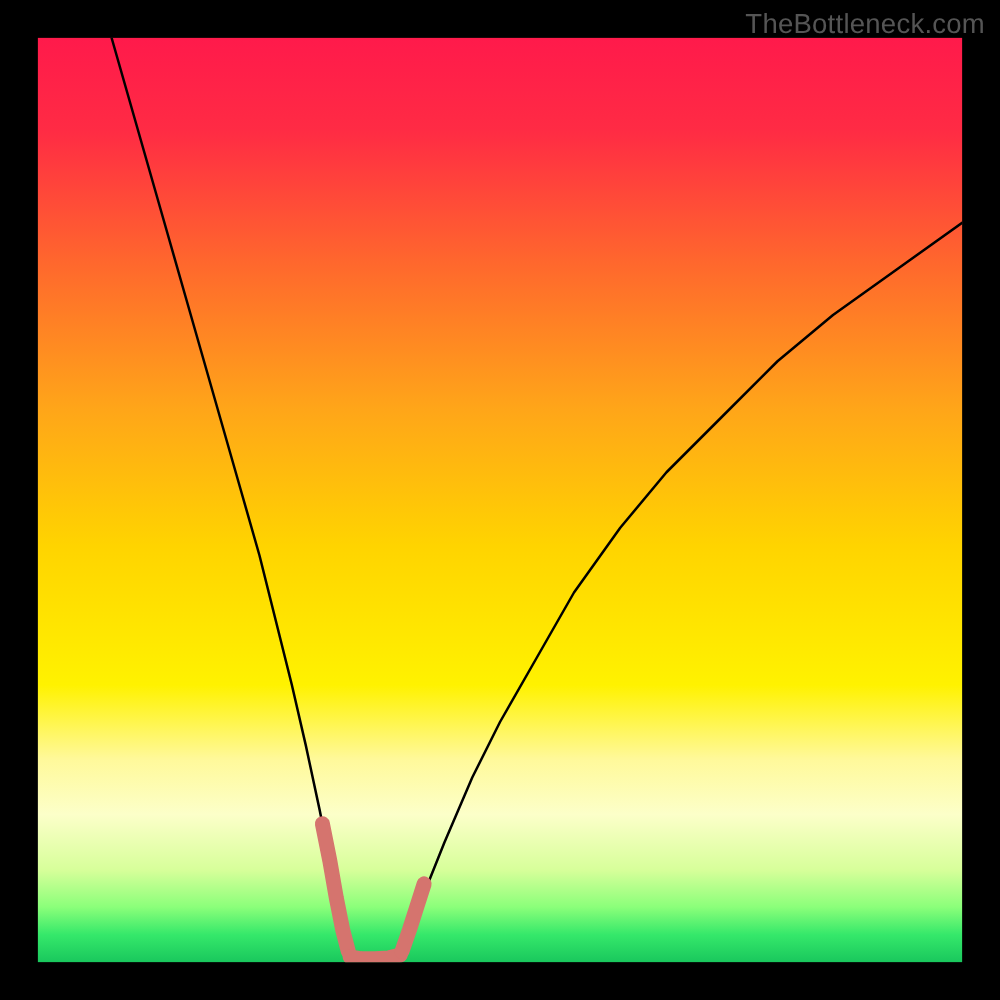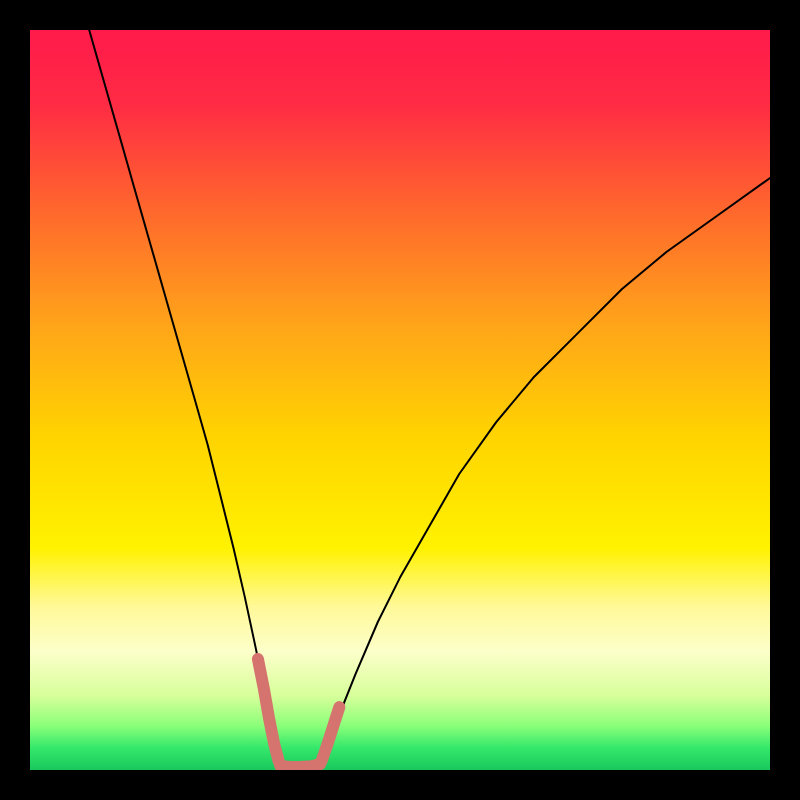--- a/index.html
+++ b/index.html
@@ -61,13 +61,14 @@
       <rect id="bg-rect" x="0" y="0" width="740" height="740" fill="url(#bg-grad)"></rect>
       <g id="series-group">
           <path d="M59.20 0.00 L74.00 51.80 L88.80 103.60 L103.60 155.40 L118.40 207.20 L133.20 259.00 L148.00 310.80 L162.80 362.60 L177.60 414.40 L192.40 473.60 L203.50 518.00 L214.60 566.10 L225.70 617.90 L236.80 673.40 L244.20 710.40 L251.60 736.30" fill="none" stroke="#000000" stroke-width="2" stroke-linecap="round" stroke-linejoin="round"></path>
           <path d="M288.60 736.30 L299.70 710.40 L310.80 680.80 L325.60 643.80 L347.80 592.00 L370.00 547.60 L399.60 495.80 L429.20 444.00 L466.20 392.20 L503.20 347.80 L547.60 303.40 L592.00 259.00 L636.40 222.00 L688.20 185.00 L740.00 148.00" fill="none" stroke="#000000" stroke-width="2" stroke-linecap="round" stroke-linejoin="round"></path>
           <path d="M227.92 629.00 L233.84 658.60 L239.02 688.20 L244.20 714.10 L248.64 731.12" fill="none" stroke="#d5746e" stroke-width="12" stroke-linecap="round" stroke-linejoin="round"></path>
           <path d="M250.12 735.56 L259.00 737.04 L270.10 737.04 L281.20 736.30 L290.08 734.08" fill="none" stroke="#d5746e" stroke-width="12" stroke-linecap="round" stroke-linejoin="round"></path>
           <path d="M291.56 731.12 L297.48 714.10 L303.40 695.60 L309.32 677.10" fill="none" stroke="#d5746e" stroke-width="12" stroke-linecap="round" stroke-linejoin="round"></path>
         </g>
     </svg>
   </div>
+  <div class="watermark">TheBottleneck.com</div>
 </div>
 
 </body></html>

